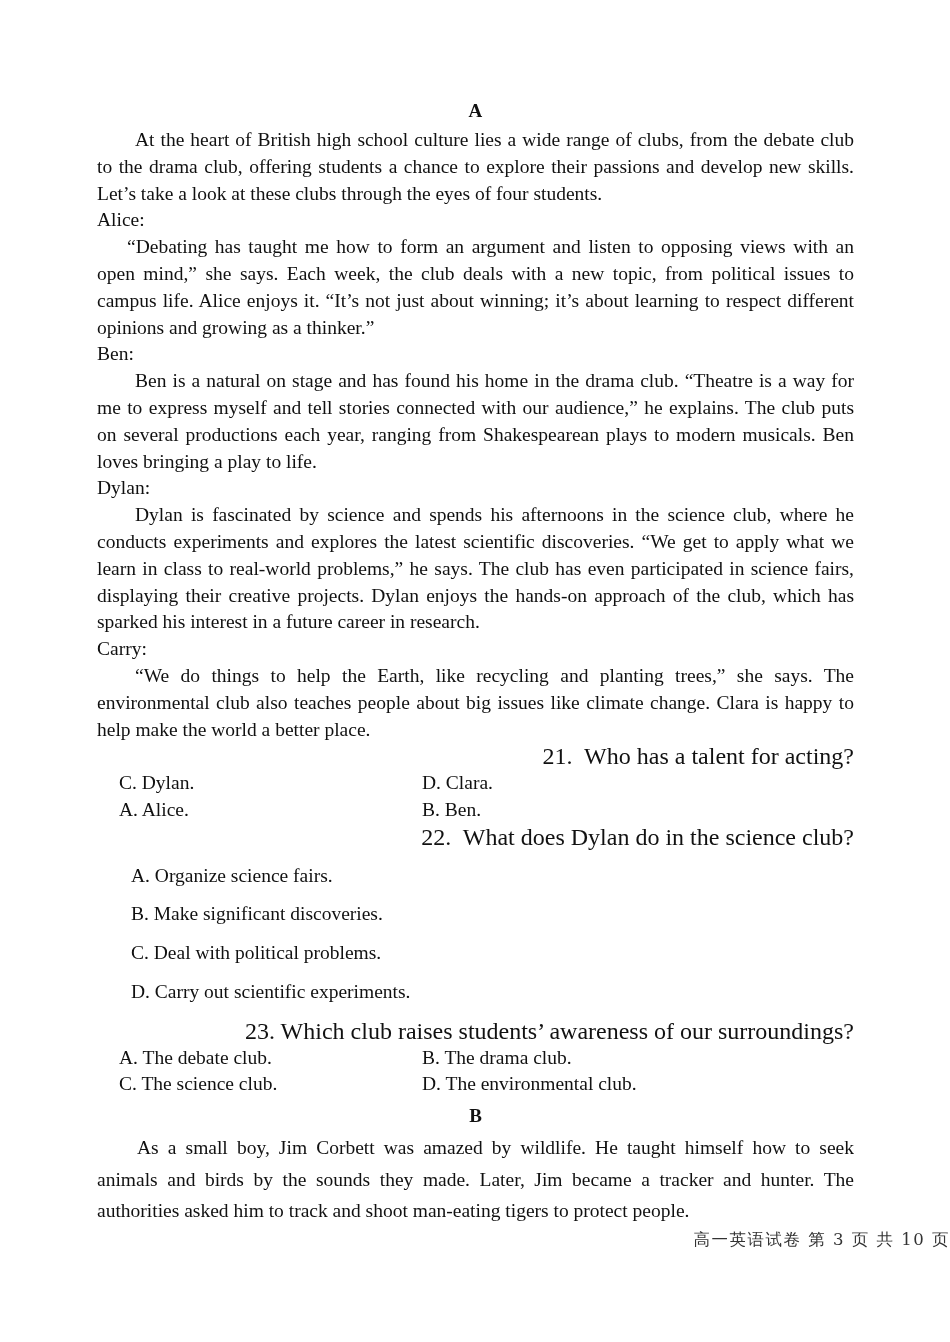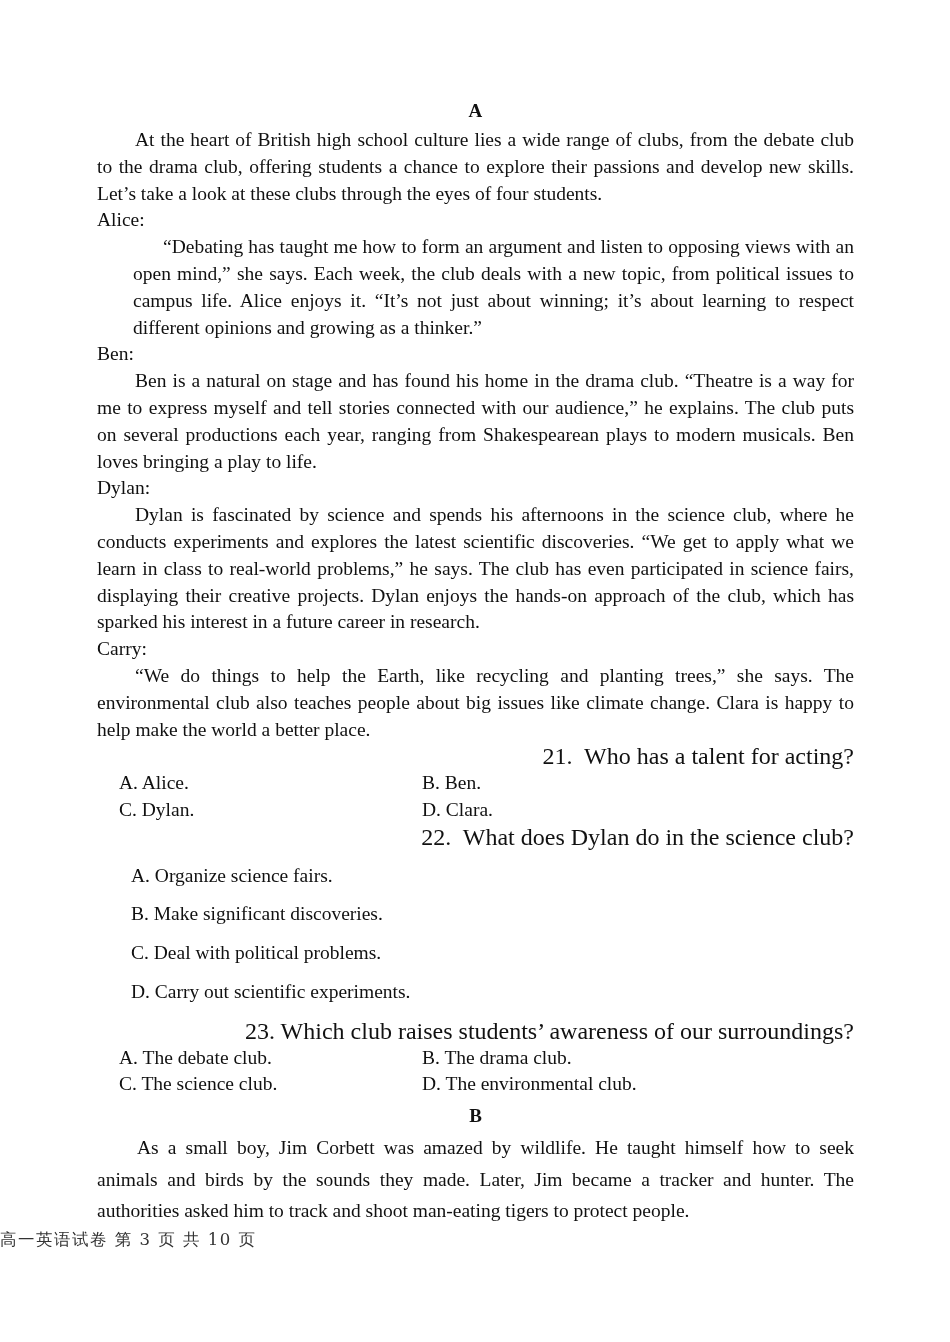--- a/index.html
+++ b/index.html
@@ -44,21 +44,20 @@
     margin: 0;
     text-align: justify;
     text-justify: inter-word;
     word-spacing: 0px;
   }
   .para.indent {
     text-indent: 38px;
   }
   .para.indent-sm {
     text-indent: 30px;
-    margin-left: 36px;
   }
   .speaker {
     font-size: 19.5px;
     line-height: 26.8px;
     margin: 0;
     text-align: left;
   }
 
   .question {
     font-size: 24px;
@@ -103,21 +102,21 @@
     margin: 0;
     text-align: justify;
     text-justify: inter-word;
     text-indent: 40px;
   }
   .footer {
     position: absolute;
     left: 0;
     top: 1228px;
     width: 950px;
-    text-align: left;
+    text-align: right;
     font-size: 16.5px;
     line-height: 24px;
     color: #333333;
     font-family: "DejaVu Serif", "Liberation Serif", serif;
     letter-spacing: 1px;
   }
   .footer .cn { letter-spacing: 1.5px; }
 </style>
 </head>
 <body>
@@ -136,26 +135,26 @@
     <p class="para indent">Ben is a natural on stage and has found his home in the drama club. “Theatre is a way for me to express myself and tell stories connected with our audience,” he explains. The club puts on several productions each year, ranging from Shakespearean plays to modern musicals. Ben loves bringing a play to life.</p>
 
     <p class="speaker">Dylan:</p>
     <p class="para indent">Dylan is fascinated by science and spends his afternoons in the science club, where he conducts experiments and explores the latest scientific discoveries. “We get to apply what we learn in class to real-world problems,” he says. The club has even participated in science fairs, displaying their creative projects. Dylan enjoys the hands-on approach of the club, which has sparked his interest in a future career in research.</p>
 
     <p class="speaker">Carry:</p>
     <p class="para indent">“We do things to help the Earth, like recycling and planting trees,” she says. The environmental club also teaches people about big issues like climate change. Clara is happy to help make the world a better place.</p>
 
     <p class="question">21.  Who has a talent for acting?</p>
     <div class="options-row">
+      <span class="opt-col-a">C. Dylan.</span>
+      <span class="opt-col-b">D. Clara.</span>
+    </div>
+    <div class="options-row">
       <span class="opt-col-a">A. Alice.</span>
       <span class="opt-col-b">B. Ben.</span>
-    </div>
-    <div class="options-row">
-      <span class="opt-col-a">C. Dylan.</span>
-      <span class="opt-col-b">D. Clara.</span>
     </div>
 
     <p class="question">22.  What does Dylan do in the science club?</p>
     <p class="option-single">A. Organize science fairs.</p>
     <p class="option-single">B. Make significant discoveries.</p>
     <p class="option-single">C. Deal with political problems.</p>
     <p class="option-single">D. Carry out scientific experiments.</p>
 
     <p class="question">23. Which club raises students’ awareness of our surroundings?</p>
     <div class="options-row">

